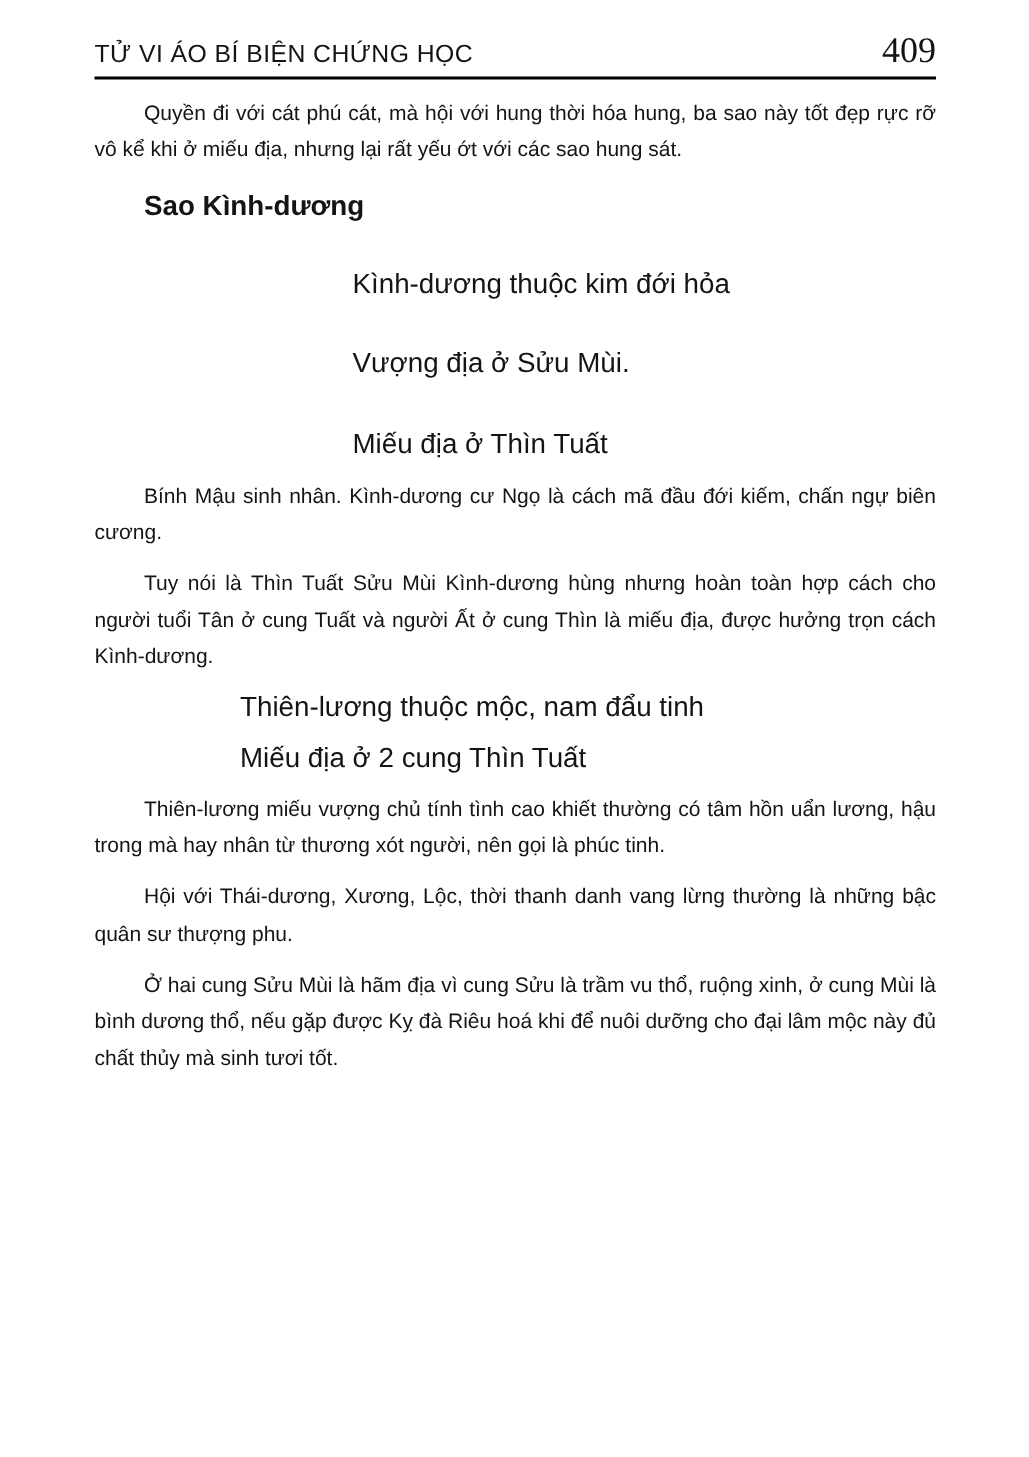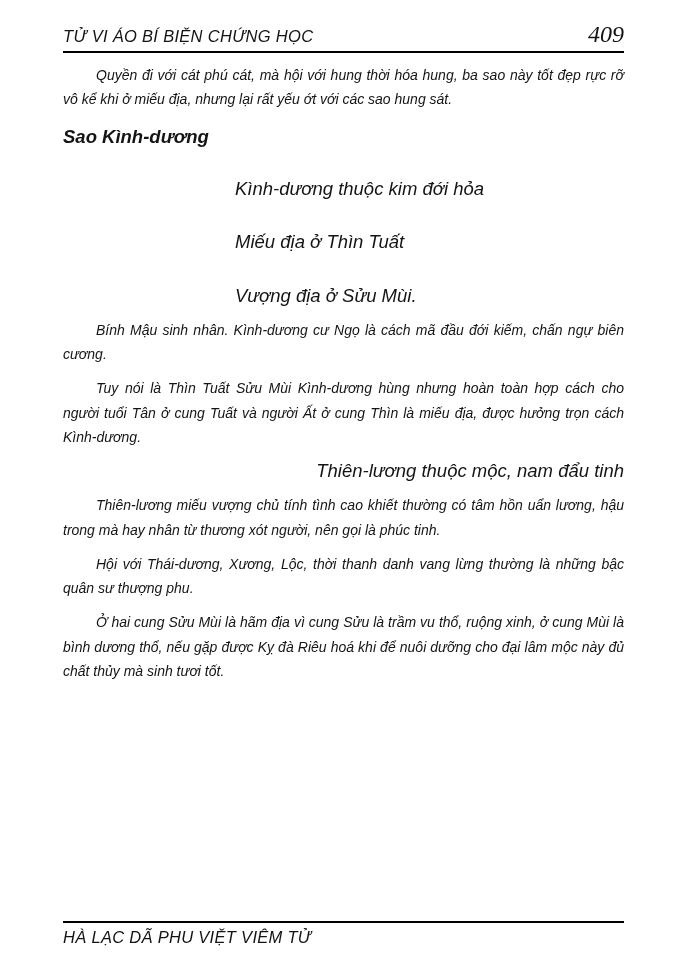--- a/index.html
+++ b/index.html
@@ -10,21 +10,20 @@
     color: #141414;
     font-family: "Liberation Sans", sans-serif;
     position: relative;
     overflow: hidden;
   }
   .page {
     position: absolute;
     inset: 0;
     padding: 22px 62px 0 63px;
     box-sizing: border-box;
-    font-style: italic;
   }
   .header {
     display: flex;
     justify-content: space-between;
     align-items: flex-end;
     border-bottom: 2px solid #000000;
     padding-bottom: 5px;
   }
   .header-title {
     font-size: 16.5px;
@@ -42,28 +41,28 @@
     line-height: 24.5px;
     text-align: justify;
     text-indent: 33px;
     margin: 9.5px 0;
   }
   .section-heading {
     font-size: 18.5px;
     font-weight: bold;
     margin: 14px 0 12px 0;
   }
-  .section-heading.indented { }
+  .section-heading.indented { margin-left: 33px; }
   .attr-line {
     font-size: 18.5px;
     line-height: 24.5px;
     margin: 9px 0;
   }
   .attr-kinh { margin-left: 172px; margin-top: 29px; }
-  .attr-thien { margin-left: 65px; text-align: right; }
+  .attr-thien { margin-left: 97px; }
   .footer {
     position: absolute;
     left: 63px;
     right: 62px;
     top: 921px;
     border-top: 2px solid #000000;
     padding-top: 5px;
     font-size: 16.5px;
     letter-spacing: 0.3px;
   }
@@ -78,32 +77,30 @@
     <span class="page-number">409</span>
   </div>
 
   <div class="body-text">
 
     <p class="para">Quyền đi với cát phú cát, mà hội với hung thời hóa hung, ba sao này tốt đẹp rực rỡ vô kể khi ở miếu địa, nhưng lại rất yếu ớt với các sao hung sát.</p>
 
     <div class="section-heading indented">Sao Kình-dương</div>
 
     <div class="attr-line attr-kinh">Kình-dương thuộc kim đới hỏa</div>
+    <div class="attr-line attr-kinh">Vượng địa ở Sửu Mùi.</div>
     <div class="attr-line attr-kinh">Miếu địa ở Thìn Tuất</div>
-    <div class="attr-line attr-kinh">Vượng địa ở Sửu Mùi.</div>
 
     <p class="para">Bính Mậu sinh nhân. Kình-dương cư Ngọ là cách mã đầu đới kiếm, chấn ngự biên cương.</p>
     <p class="para">Tuy nói là Thìn Tuất Sửu Mùi Kình-dương hùng nhưng hoàn toàn hợp cách cho người tuổi Tân ở cung Tuất và người Ất ở cung Thìn là miếu địa, được hưởng trọn cách Kình-dương.</p>
 
 
     <div class="attr-line attr-thien">Thiên-lương thuộc mộc, nam đẩu tinh</div>
+    <div class="attr-line attr-thien">Miếu địa ở 2 cung Thìn Tuất</div>
 
     <p class="para">Thiên-lương miếu vượng chủ tính tình cao khiết thường có tâm hồn uẩn lương, hậu trong mà hay nhân từ thương xót người, nên gọi là phúc tinh.</p>
     <p class="para">Hội với Thái-dương, Xương, Lộc, thời thanh danh vang lừng thường là những bậc quân sư thượng phu.</p>
     <p class="para">Ở hai cung Sửu Mùi là hãm địa vì cung Sửu là trầm vu thổ, ruộng xinh, ở cung Mùi là bình dương thổ, nếu gặp được Kỵ đà Riêu hoá khi để nuôi dưỡng cho đại lâm mộc này đủ chất thủy mà sinh tươi tốt.</p>
 
   </div>
 
-  <div class="footer">
-    <span>HÀ LẠC DÃ PHU VIỆT VIÊM TỬ</span>
-  </div>
 
 </div>
 
 </body></html>

